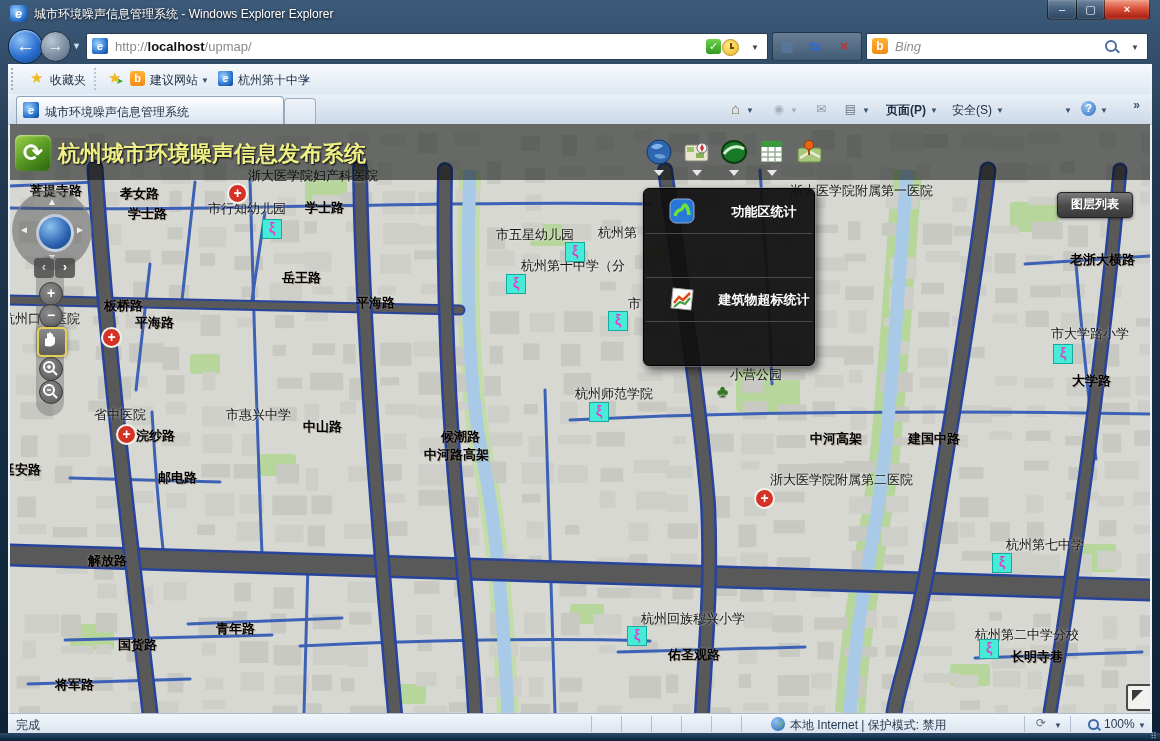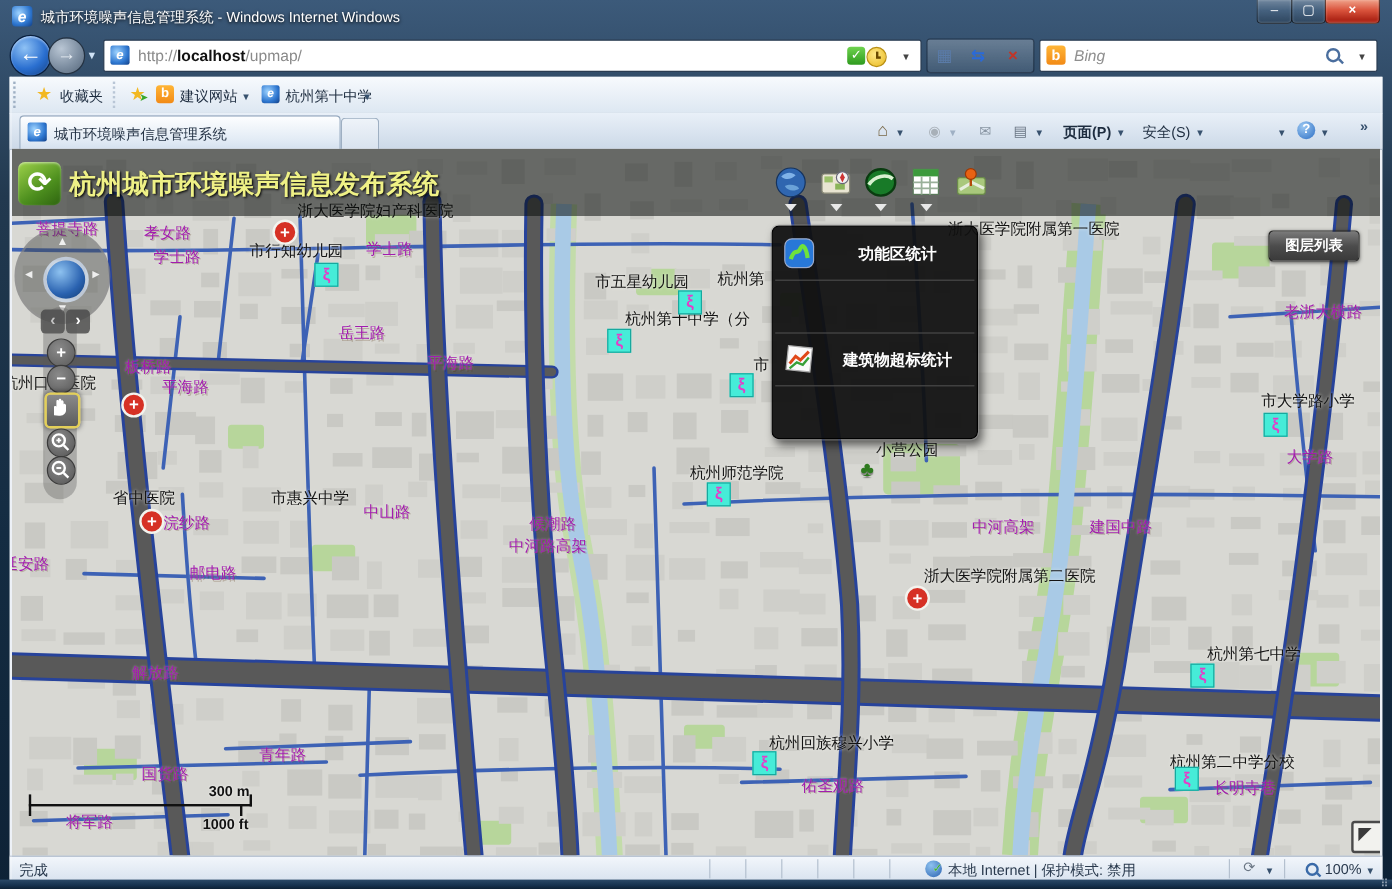--- a/index.html
+++ b/index.html
@@ -52,34 +52,34 @@
   .cmdbar{position:absolute;right:4px;top:0;height:30px;font-size:12px;color:#1d2c3f;}
   .cmditem{position:absolute;top:8px;white-space:nowrap;}
   .ccaret{position:absolute;top:12px;font-size:8px;color:#37516e;}
   .housico{color:#7a6a4a;font-size:15px;top:6px;}
   .qico{width:15px;height:15px;border-radius:50%;background:radial-gradient(circle at 35% 30%,#9cc8f2,#2c6ec4);color:#fff;text-align:center;line-height:15px;font-size:11px;font-weight:bold;top:7px;}
   
   .viewport{position:absolute;left:2px;top:60px;width:1140px;height:589px;overflow:hidden;background:#d8d8d3;}
   .mapsvg{position:absolute;left:0;top:0;}
   #map-labels{position:absolute;left:0;top:0;width:1140px;height:589px;}
   .mlbl{position:absolute;white-space:nowrap;font-size:13px;line-height:15px;}
-  .mlbl.road{color:#a21caf;font-weight:normal;text-shadow:1px 1px 0 rgba(80,40,0,.25),0 0 2px rgba(255,255,255,.5);}
+  .mlbl.road{color:#000000;font-weight:bold;text-shadow:1px 1px 0 rgba(80,40,0,.25),0 0 2px rgba(255,255,255,.5);}
   .mlbl.poi{color:#141414;font-weight:500;text-shadow:0 0 3px rgba(245,245,240,.9);}
   .sensor{position:absolute;width:18px;height:18px;background:#46ecd8;border:1px solid #17a89e;color:#e53cc8;font-weight:bold;font-size:14px;line-height:17px;text-align:center;}
   .hosp{position:absolute;width:17px;height:17px;border-radius:50%;background:#d63125;border:2px solid #f3f3ee;color:#fff;font-size:14px;font-weight:bold;line-height:16px;text-align:center;}
   .parkic{position:absolute;color:#2e7a1e;font-size:17px;text-shadow:0 1px 1px rgba(0,0,0,.4);}
   
   .appheader{position:absolute;left:0;top:0;width:1140px;height:56px;background:rgba(8,12,10,.54);}
   .applogo{position:absolute;left:5px;top:11px;width:36px;height:36px;border-radius:6px;background:linear-gradient(145deg,#9ed24a,#4d8f1e 60%,#2e6410);box-shadow:inset 0 1px 2px rgba(255,255,255,.5);color:#fff;font-size:24px;font-weight:bold;text-align:center;line-height:35px;}
   .apptitle{position:absolute;left:48px;top:15px;font-size:22px;font-weight:bold;color:#eff186;text-shadow:1px 1px 2px #000;}
   .htool{position:absolute;top:14px;width:28px;height:28px;}
   .hcaret{position:absolute;top:46px;width:0;height:0;border-left:5px solid transparent;border-right:5px solid transparent;border-top:6px solid #e8e8e8;}
   
   .menu{position:absolute;left:633px;top:64px;width:170px;height:176px;background:rgba(16,16,16,.94);border:1px solid #000;outline:1px solid rgba(160,160,160,.5);border-radius:6px;box-shadow:3px 4px 8px rgba(0,0,0,.6);}
-  .menu-item{position:absolute;left:0;width:138px;height:44px;cursor:pointer;}
+  .menu-item{position:absolute;left:16px;width:138px;height:44px;cursor:pointer;}
   .menusep{position:absolute;left:2px;width:166px;border-top:1px solid #4a4a4a;}
   .mi{position:absolute;left:9px;top:9px;width:26px;height:26px;}
   .milabel{position:absolute;left:44px;top:14px;width:120px;text-align:center;color:#fff;font-size:13px;font-weight:bold;}
   
   .layerbtn{position:absolute;left:1047px;top:68px;width:74px;height:24px;background:linear-gradient(180deg,#7a7a7a,#4c4c4c 50%,#3a3a3a);border:1px solid #222;border-radius:4px;box-shadow:0 1px 3px rgba(0,0,0,.5);color:#fff;font-size:12px;font-weight:bold;text-align:center;line-height:23px;cursor:pointer;}
   
   .panring{position:absolute;left:2px;top:66px;width:76px;height:76px;border-radius:50%;background:rgba(70,74,70,.45);border:2px solid rgba(150,150,150,.5);}
   .panarr{position:absolute;color:rgba(255,255,255,.85);font-size:10px;}
   .panglobe{position:absolute;left:22px;top:22px;width:32px;height:32px;border-radius:50%;background:radial-gradient(circle at 35% 30%,#8ec2f0,#2a62b0 60%,#123a70);border:3px solid rgba(230,230,230,.8);}
   .navstrip{position:absolute;left:26px;top:132px;width:28px;height:160px;background:rgba(90,90,90,.35);border-radius:14px;}
@@ -107,21 +107,21 @@
   .botborder{position:absolute;left:0;top:733px;width:1160px;height:8px;background:linear-gradient(180deg,#2c4a68,#16324e 60%,#0d2033);}
   .sidehl{position:absolute;top:64px;width:2px;height:669px;background:rgba(255,255,255,.25);}
 </style>
 </head>
 <body>
 
 <div class="win">
 
   <div class="titlebar">
     <div class="tb-ico">e</div>
-    <div class="tb-title">城市环境噪声信息管理系统 - Windows Internet Windows</div>
+    <div class="tb-title">城市环境噪声信息管理系统 - Windows Explorer Explorer</div>
     <div class="winbtn min">–</div>
     <div class="winbtn max">▢</div>
     <div class="winbtn close">×</div>
   </div>
 
   <div class="addrrow">
     <div class="navback">←</div>
     <div class="navfwd">→</div>
     <div class="navcaret">▼</div>
     <div class="addrfield">
@@ -794,21 +794,21 @@
           <div class="mlbl road" style="left: -8px; top: 338px;">延安路</div>
           <div class="mlbl road" style="left: 126px; top: 304px;">浣纱路</div>
           <div class="mlbl road" style="left: 148px; top: 346px;">邮电路</div>
           <div class="mlbl road" style="left: 293px; top: 295px;">中山路</div>
           <div class="mlbl road" style="left: 431px; top: 305px;">候潮路</div>
           <div class="mlbl road" style="left: 414px; top: 323px;">中河路高架</div>
           <div class="mlbl road" style="left: 800px; top: 307px;">中河高架</div>
           <div class="mlbl road" style="left: 898px; top: 307px;">建国中路</div>
           <div class="mlbl road" style="left: 1060px; top: 128px;">老浙大横路</div>
           <div class="mlbl road" style="left: 1062px; top: 249px;">大学路</div>
-          <div class="mlbl road" style="left: 100px; top: 429px; text-align: center;">解放路</div>
+          <div class="mlbl road" style="left: 78px; top: 429px; text-align: center;">解放路</div>
           <div class="mlbl road" style="left: 206px; top: 497px;">青年路</div>
           <div class="mlbl road" style="left: 108px; top: 513px;">国货路</div>
           <div class="mlbl road" style="left: 45px; top: 553px;">将军路</div>
           <div class="mlbl road" style="left: 658px; top: 523px;">佑圣观路</div>
           <div class="mlbl road" style="left: 1001px; top: 525px;">长明寺巷</div>
           <div class="mlbl poi" style="left: 238px; top: 44px;">浙大医学院妇产科医院</div>
           <div class="mlbl poi" style="left: 198px; top: 77px;">市行知幼儿园</div>
           <div class="mlbl poi" style="left: -8px; top: 187px;">杭州口腔医院</div>
           <div class="mlbl poi" style="left: 780px; top: 59px;">浙大医学院附属第一医院</div>
           <div class="mlbl poi" style="left: 486px; top: 103px;">市五星幼儿园</div>
@@ -940,28 +940,20 @@
         </span>
         <span class="magbtn" style="top:256px;">
           <svg width="22" height="22">
               <circle cx="9" cy="9" r="5" fill="none" stroke="#fff" stroke-width="2"></circle>
               <path d="M13,13 L17,17" stroke="#fff" stroke-width="2"></path>
               <path d="M7,9 H11" stroke="#fff" stroke-width="1.5"></path>
             </svg>
         </span>
       </div>
 
-      <div class="scalebar">
-        <div class="smet">300 m</div>
-        <div class="sline"></div>
-        <div class="stick" style="left:10px;top:10px;height:18px;"></div>
-        <div class="stick" style="left:194px;top:10px;height:10px;"></div>
-        <div class="stick" style="left:186px;top:18px;height:10px;"></div>
-        <div class="simp">1000 ft</div>
-      </div>
 
       <div class="ovbtn">
           <i></i>
         </div>
     </div>
 
     <div class="statusbar">
       <span style="position:absolute;left:8px;top:3px;">完成</span>
       <i class="ssep" style="left:583px;"></i>
         <i class="ssep" style="left:613px;"></i>

